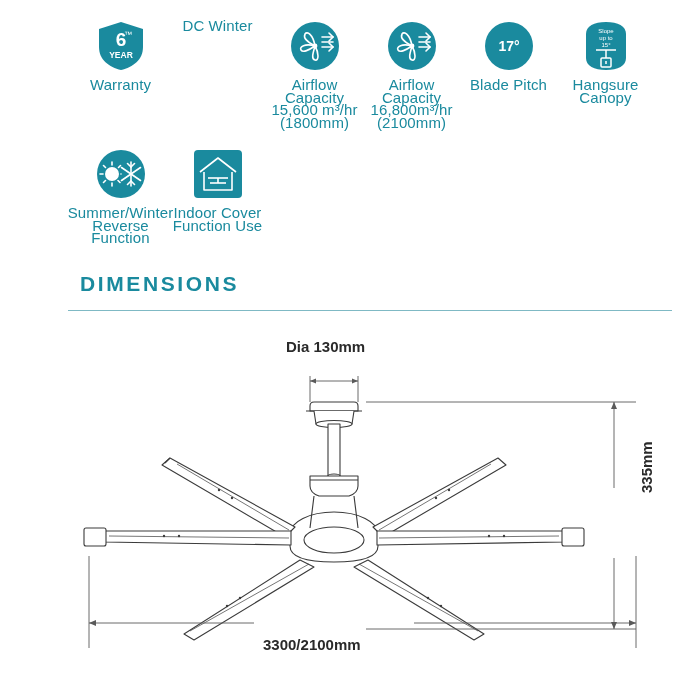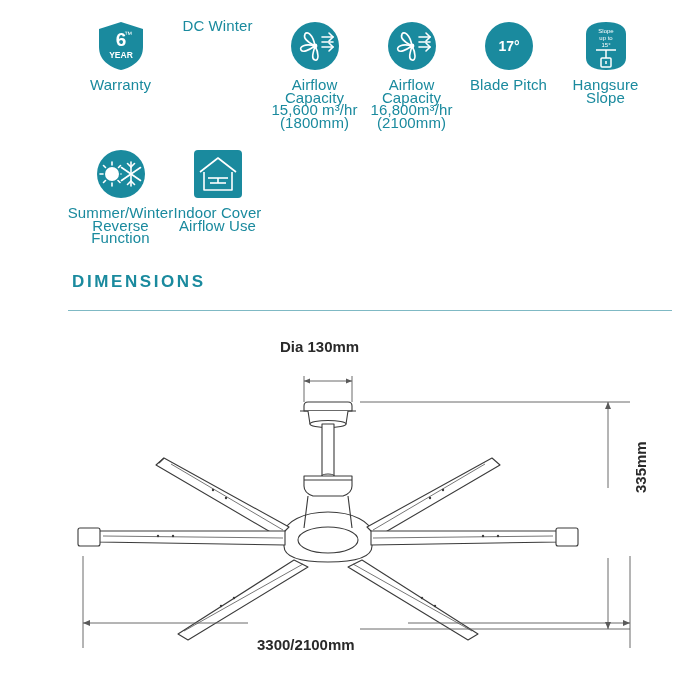--- a/index.html
+++ b/index.html
@@ -55,40 +55,40 @@
     position: absolute;
     left: 72px;
     top: 148px;
     width: 300px;
     display: flex;
   }
 
   
   .dim-title {
     position: absolute;
-    left: 72px;
+    left: 80px;
     top: 272px;
-    font-size: 17px;
+    font-size: 21px;
     font-weight: bold;
     letter-spacing: 2.6px;
     color: #1a8a9e;
   }
   .dim-rule {
     position: absolute;
     left: 68px;
     top: 310px;
     width: 604px;
     height: 1px;
     background: #7fb9c4;
   }
 
   
   .drawing {
     position: absolute;
-    left: 8px;
+    left: 14px;
     top: 318px;
     width: 553px;
     height: 360px;
   }
   .lbl {
     position: absolute;
     font-size: 15px;
     font-weight: bold;
     color: #2a2a2a;
     font-family: "Liberation Sans", sans-serif;
@@ -188,21 +188,21 @@
           <text x="26" y="27" font-family="Liberation Sans, sans-serif" font-size="6" fill="#ffffff" text-anchor="middle">15°</text>
           <g stroke="#ffffff" stroke-width="1.5" fill="none">
             <path d="M16 30 L36 30"></path>
             <path d="M26 30 L26 38"></path>
             <rect x="21" y="38" width="10" height="9" rx="1"></rect>
             <path d="M26 41 L26 44"></path>
           </g>
         </svg>
       </div>
       <div class="cap" style="white-space:pre-line">Hangsure
-Slope</div>
+Canopy</div>
     </div>
   </div>
 
   <div class="row2">
     <div class="feature">
       <div class="glyph">
         <svg width="52" height="52" viewBox="0 0 52 52">
           <circle cx="26" cy="26" r="24" fill="#1a8a9e"></circle>
           <path d="M26 4 A22 22 0 0 0 26 48 Z" fill="#ffffff" opacity="0.0"></path>
           <g fill="#ffffff">
@@ -241,21 +241,21 @@
           <g stroke="#ffffff" stroke-width="1.6" fill="none" stroke-linejoin="round">
             <path d="M8 24 L26 10 L44 24"></path>
             <path d="M12 24 V42 H40 V24"></path>
             <path d="M16 30 H36"></path>
             <path d="M26 30 V35"></path>
             <path d="M18 35 H34"></path>
           </g>
         </svg>
       </div>
       <div class="cap" style="white-space:pre-line">Indoor Cover
-Airflow Use</div>
+Function Use</div>
     </div>
   </div>
 
   <div class="dim-title">DIMENSIONS</div>
   <div class="dim-rule"></div>
 
   <div class="drawing">
 
     <svg width="700" height="360" viewBox="0 0 700 360">
       <g stroke="#3b3b3b" fill="none" stroke-width="1.1" stroke-linejoin="round">

